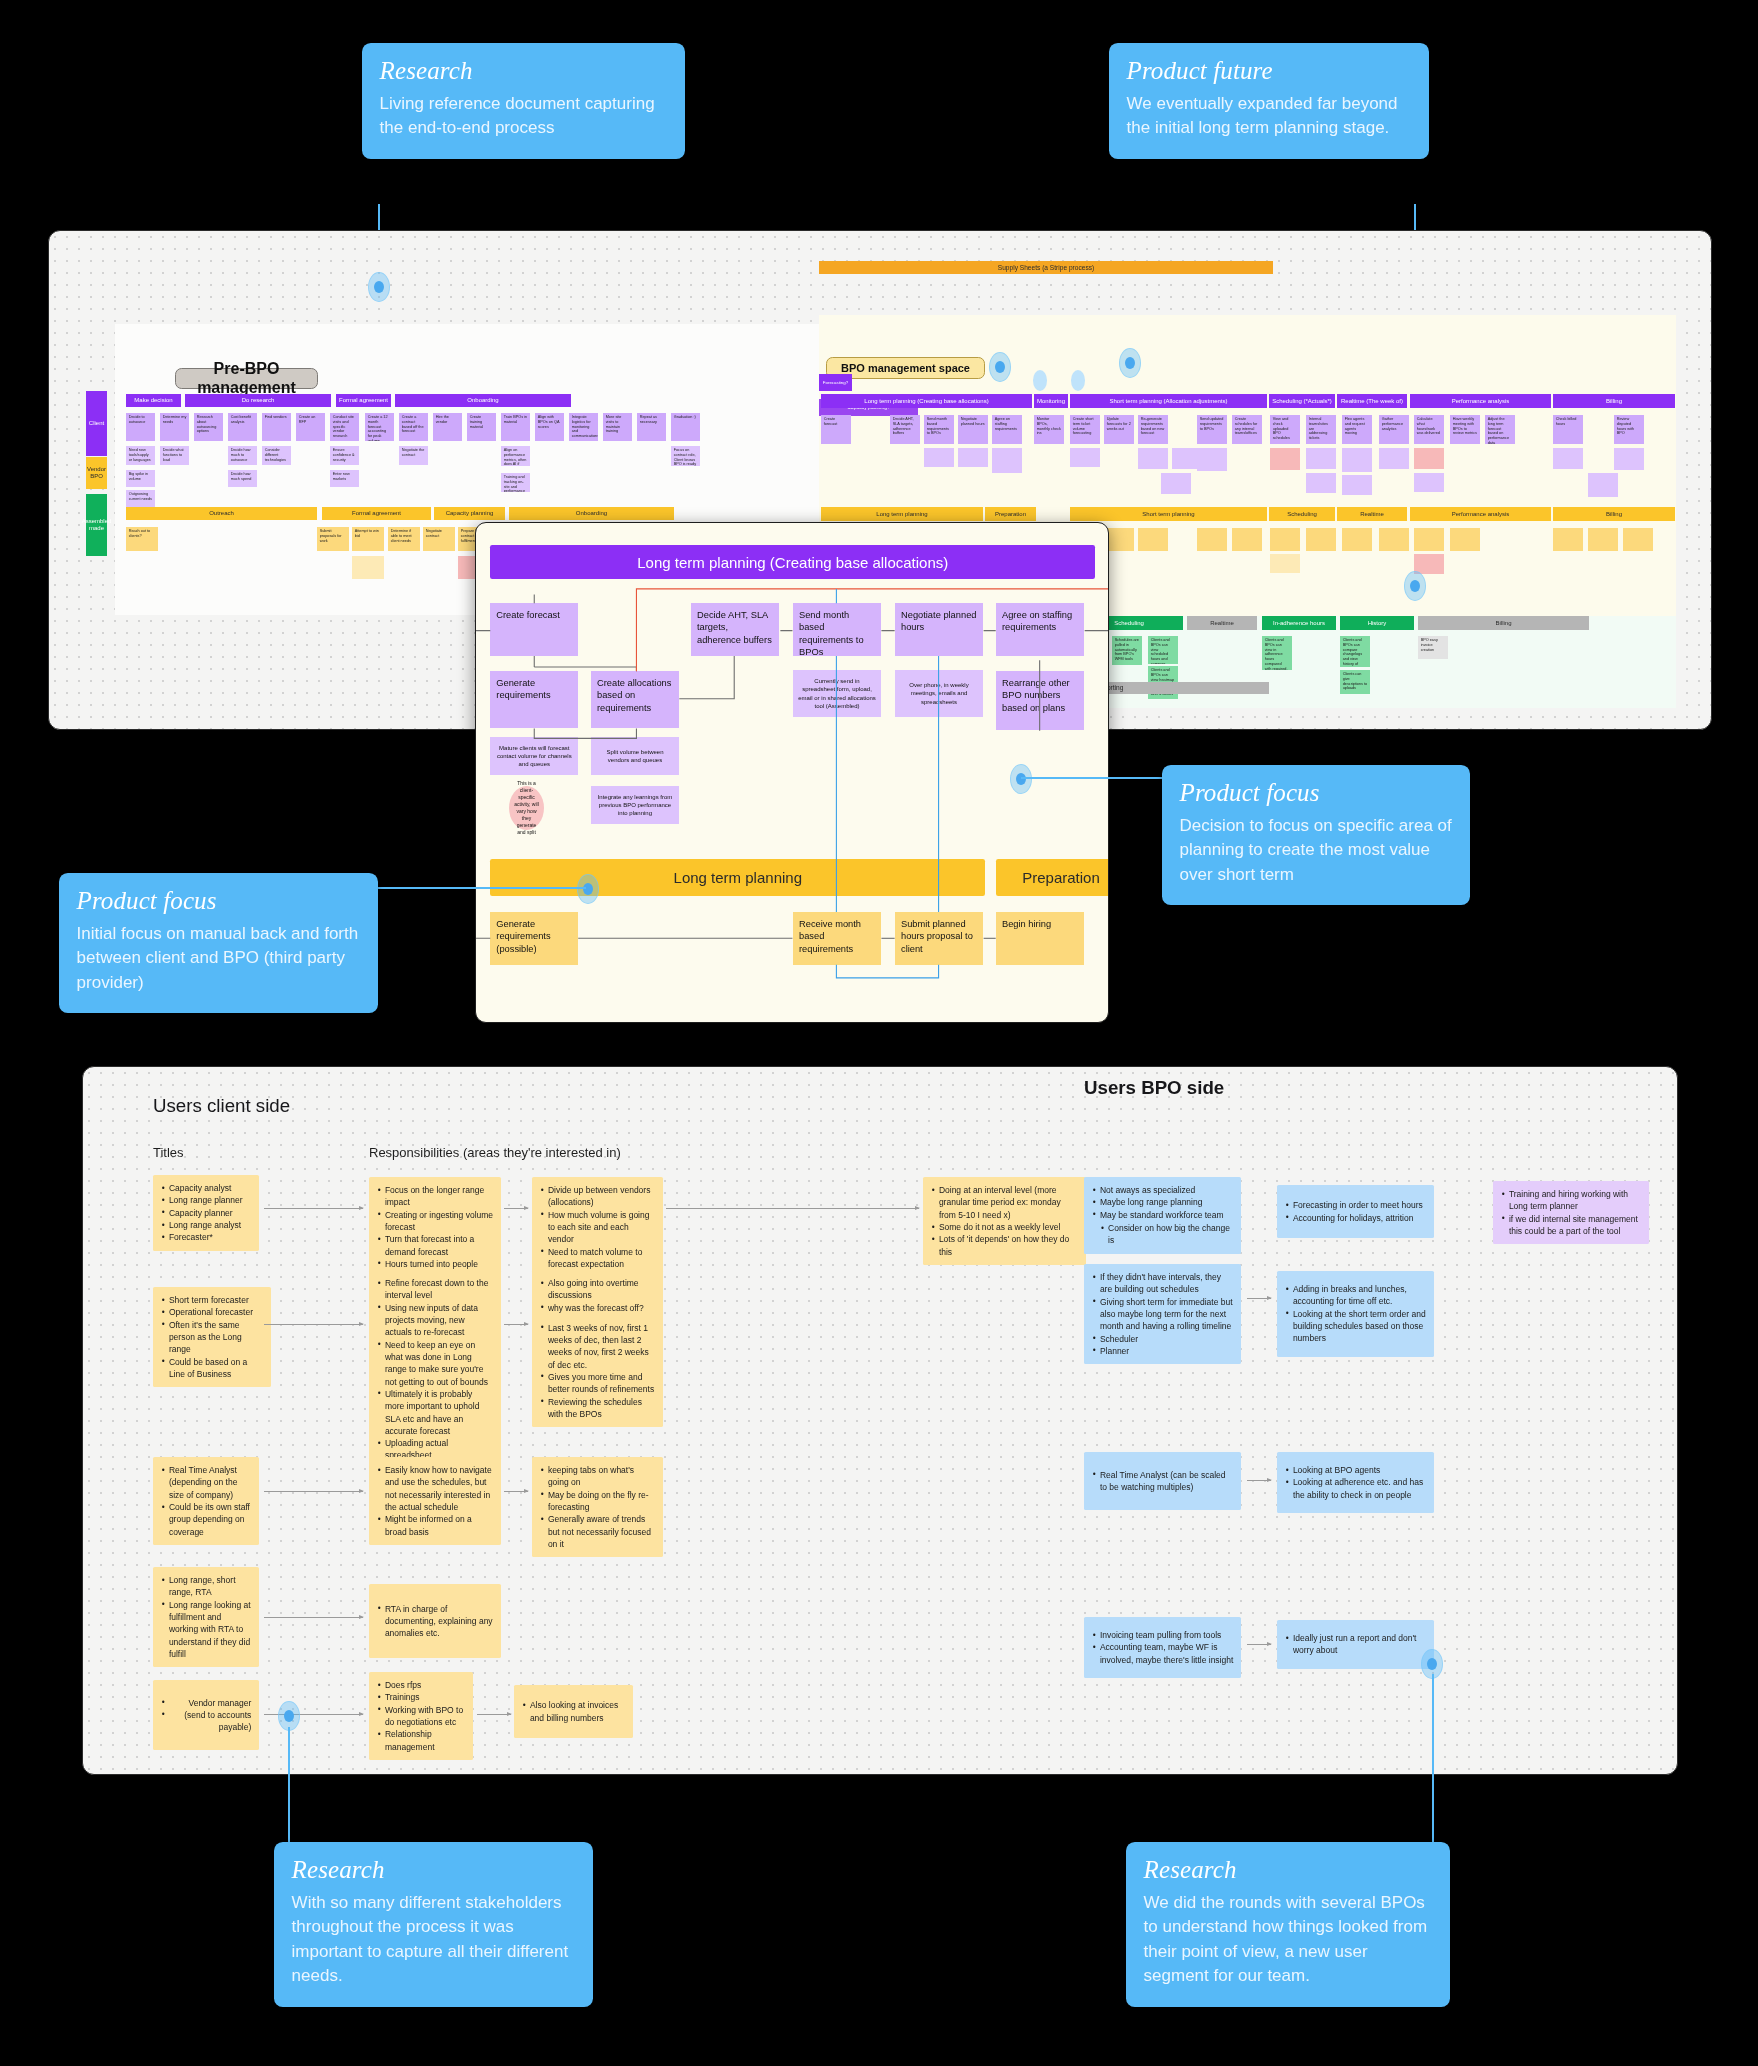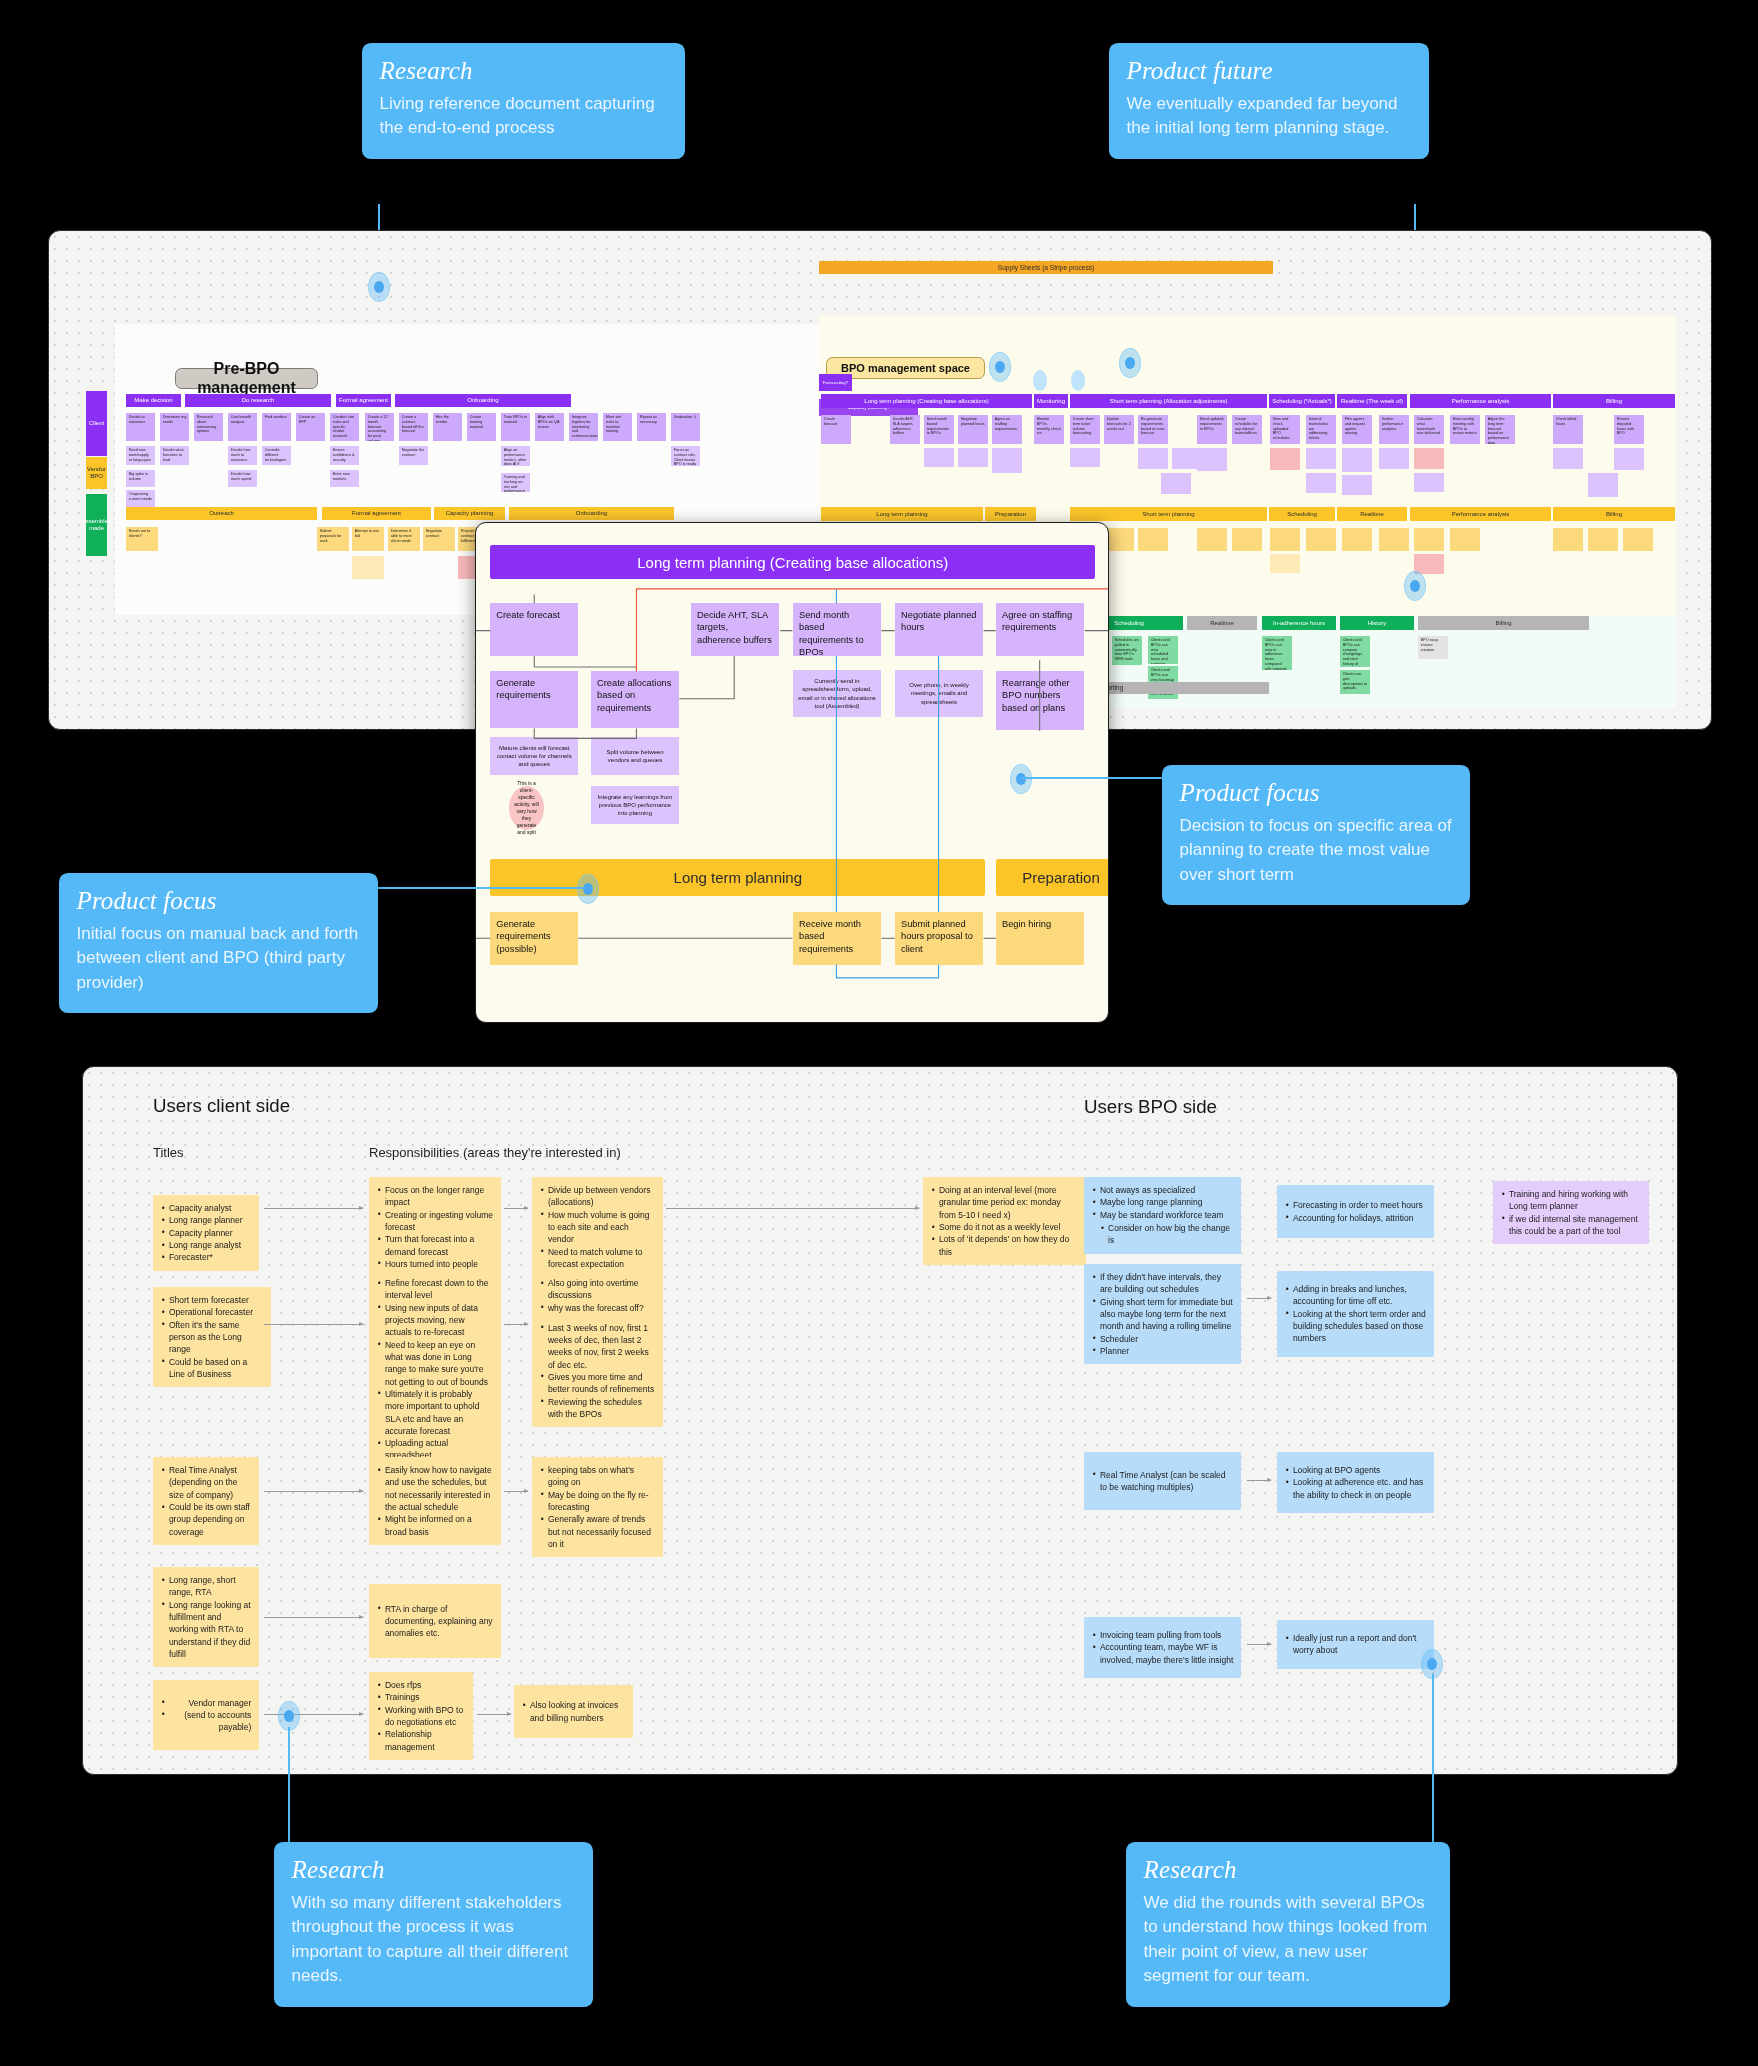--- a/index.html
+++ b/index.html
@@ -418,26 +418,26 @@
 
 <div class="connector" style="left:377px; top:887px; width:209px; height:1.6px;"></div>
 <div class="callout abs" style="left:59px; top:873px; width:319px;">
   <div class="c-title">Product focus</div>
   <div class="c-body">Initial focus on manual back and forth between client and BPO (third party provider)</div>
 </div>
 
 <div class="panel" style="left:82px; top:1066px; width:1596px; height:709px;">
 
   <div class="users-title" style="left:70px; top:27.5px;">Users client side</div>
-  <div class="users-title" style="left:1001px; top:29px;">Users BPO side</div>
+  <div class="users-title" style="left:1001px; top:10px;font-weight:bold;">Users BPO side</div>
 
   <div class="col-label" style="left:70px; top:78px;">Titles</div>
   <div class="col-label" style="left:286px; top:78px;">Responsibilities (areas they're interested in)</div>
 
-  <div class="ucard y" style="left:70px; top:128px; width:106px;">
+  <div class="ucard y" style="left:70px; top:108px; width:106px;">
     <ul>
       <li>Capacity analyst</li>
       <li>Long range planner</li>
       <li>Capacity planner</li>
       <li>Long range analyst</li>
       <li>Forecaster*</li>
     </ul>
   </div>
   <div class="arrow" style="left:181px; top:141px; width:99px;"></div>
   <div class="ucard y" style="left:286px; top:110px; width:132px;">

